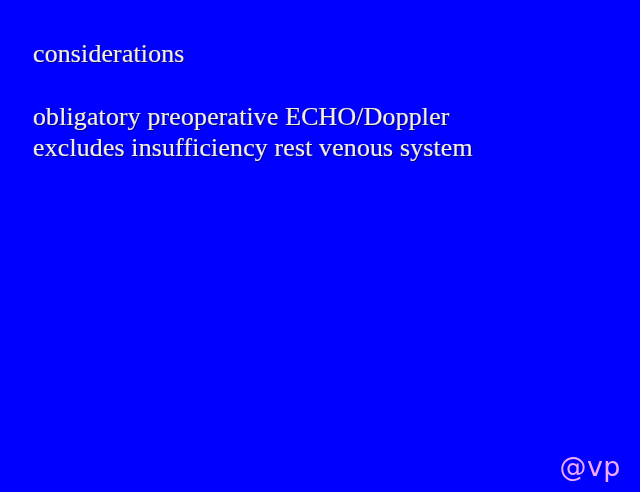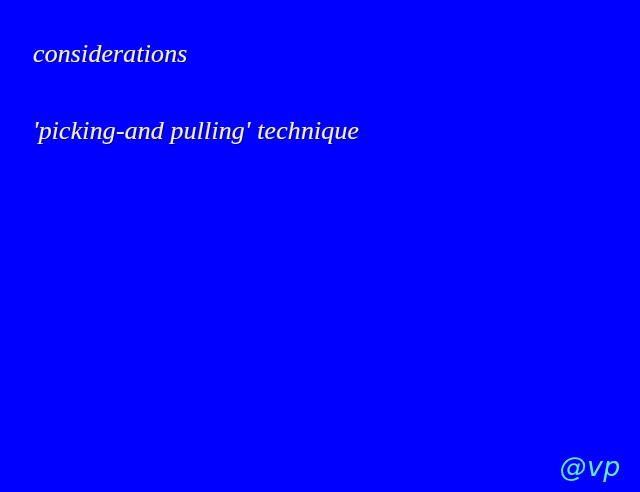--- a/index.html
+++ b/index.html
@@ -8,21 +8,20 @@
     padding: 0;
     background: #000000;
   }
   #slide {
     position: relative;
     width: 640px;
     height: 492px;
     overflow: hidden;
     background: #0000ff;
     font-family: "Liberation Serif", "DejaVu Serif", serif;
-    font-style: italic;
   }
   #slide-body {
     position: absolute;
     left: 33px;
     top: 38px;
     width: 580px;
   }
   .block {
     margin: 0 0 25px 0;
   }
@@ -41,45 +40,46 @@
       -0.5px -0.5px 0 rgba(255, 255, 235, 0.35);
   }
   .spacer-sm { height: 7px; }
   #watermark {
     position: absolute;
     right: 19px;
     bottom: 12px;
     font-family: "DejaVu Sans", "Liberation Sans", sans-serif;
     font-size: 27px;
     line-height: 27px;
-    color: #5eead4;
+    color: #f0abfc;
     letter-spacing: 0.5px;
     user-select: none;
   }
 </style>
 </head>
 <body>
 
 <div id="slide">
 
   <div id="slide-body">
 
     <div class="block">
       <span class="line">considerations</span>
     </div>
 
     <div class="spacer-sm"></div>
 
+    <div class="block">
+      <span class="line">obligatory preoperative ECHO/Doppler</span>
+      <span class="line">excludes insufficiency rest venous system</span>
+    </div>
 
     <div class="spacer-sm"></div>
 
 
     <div class="spacer-sm"></div>
 
-    <div class="block">
-      <span class="line">'picking-and pulling' technique</span>
-    </div>
 
   </div>
 
   <div id="watermark">@vp</div>
 
 </div>
 
 </body></html>

